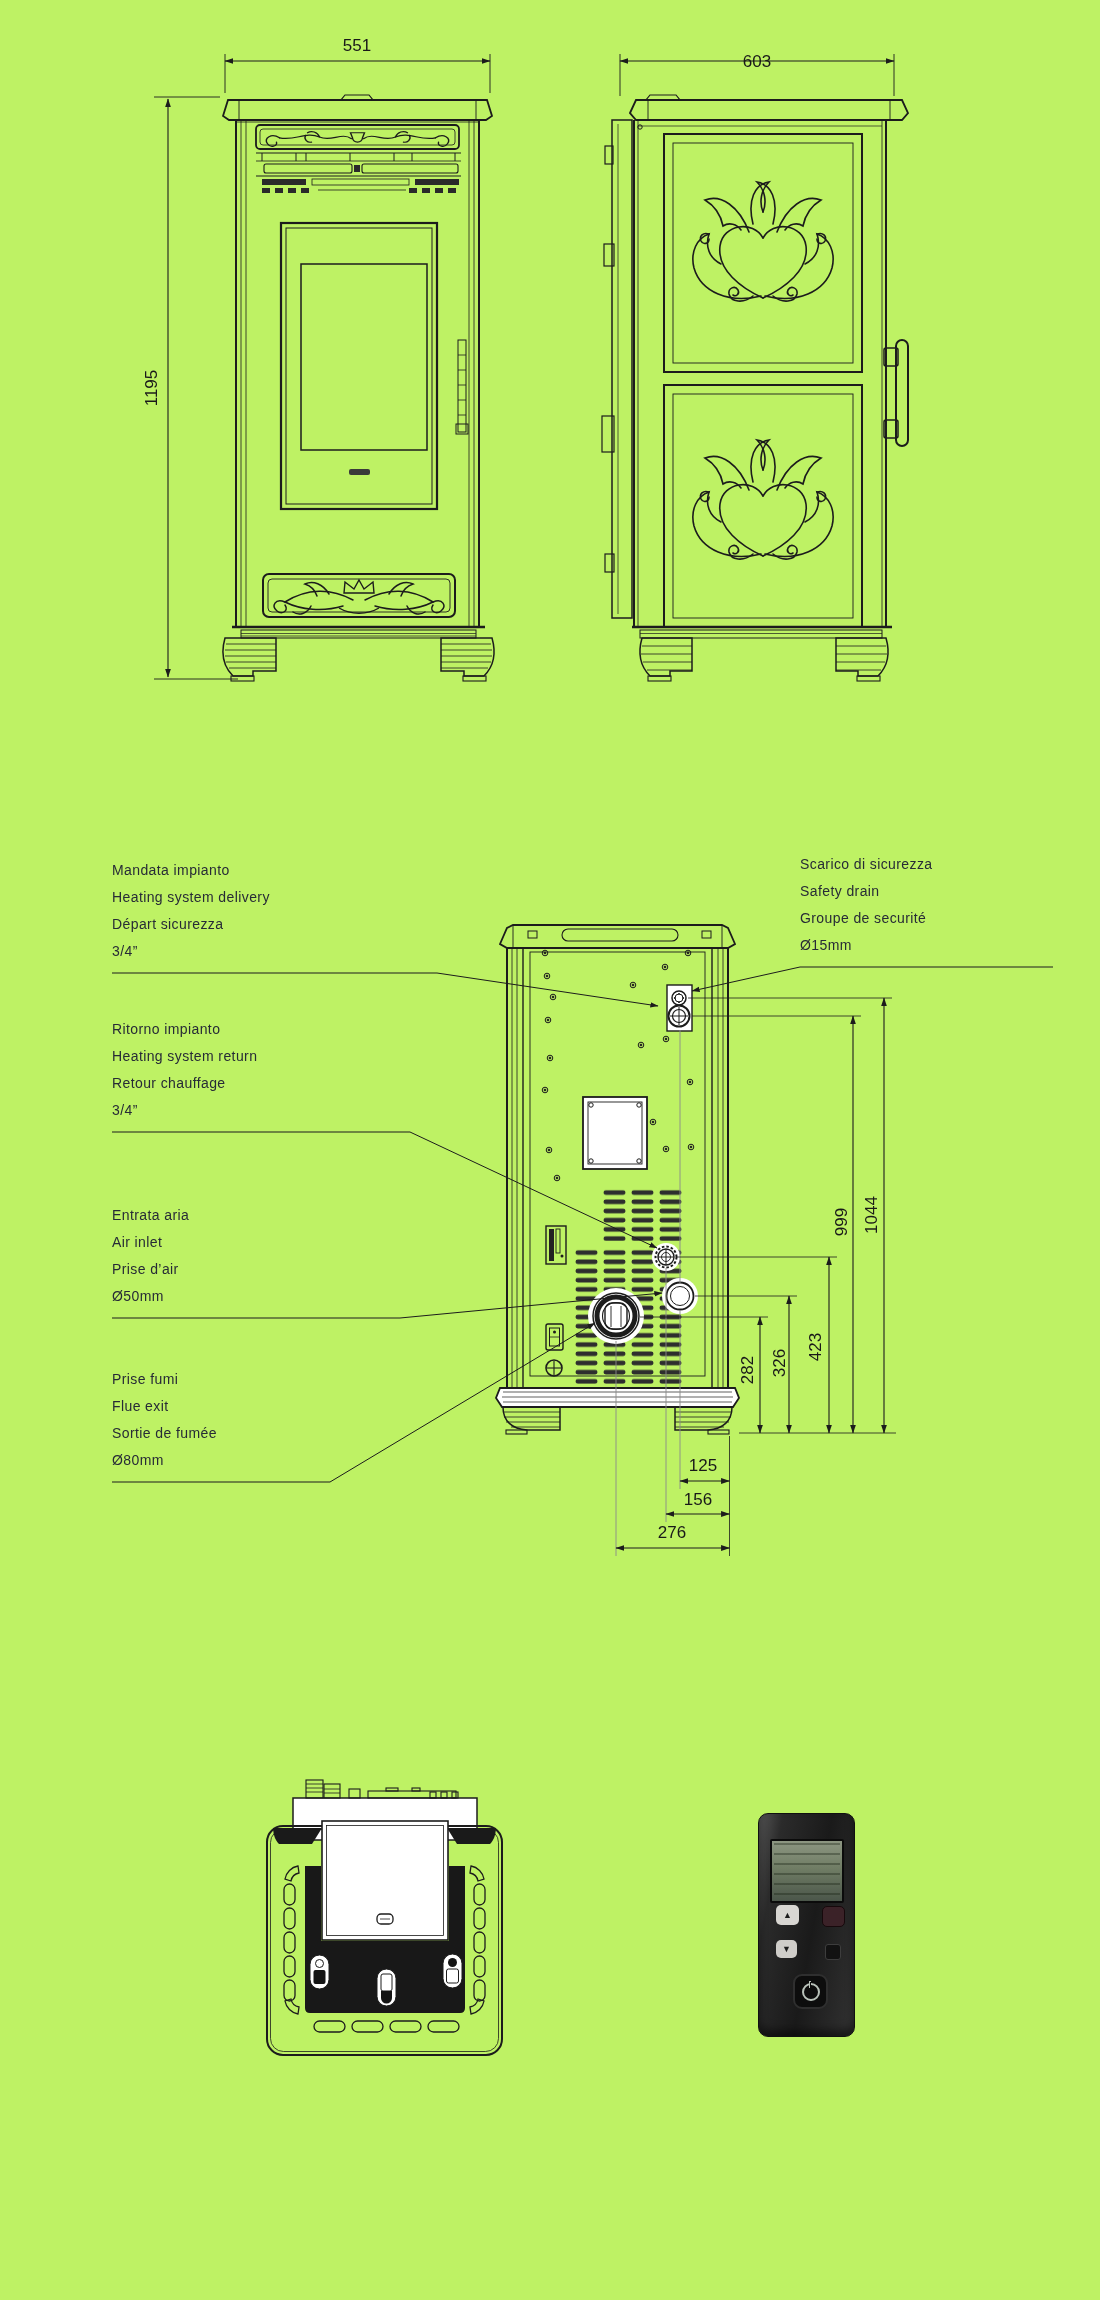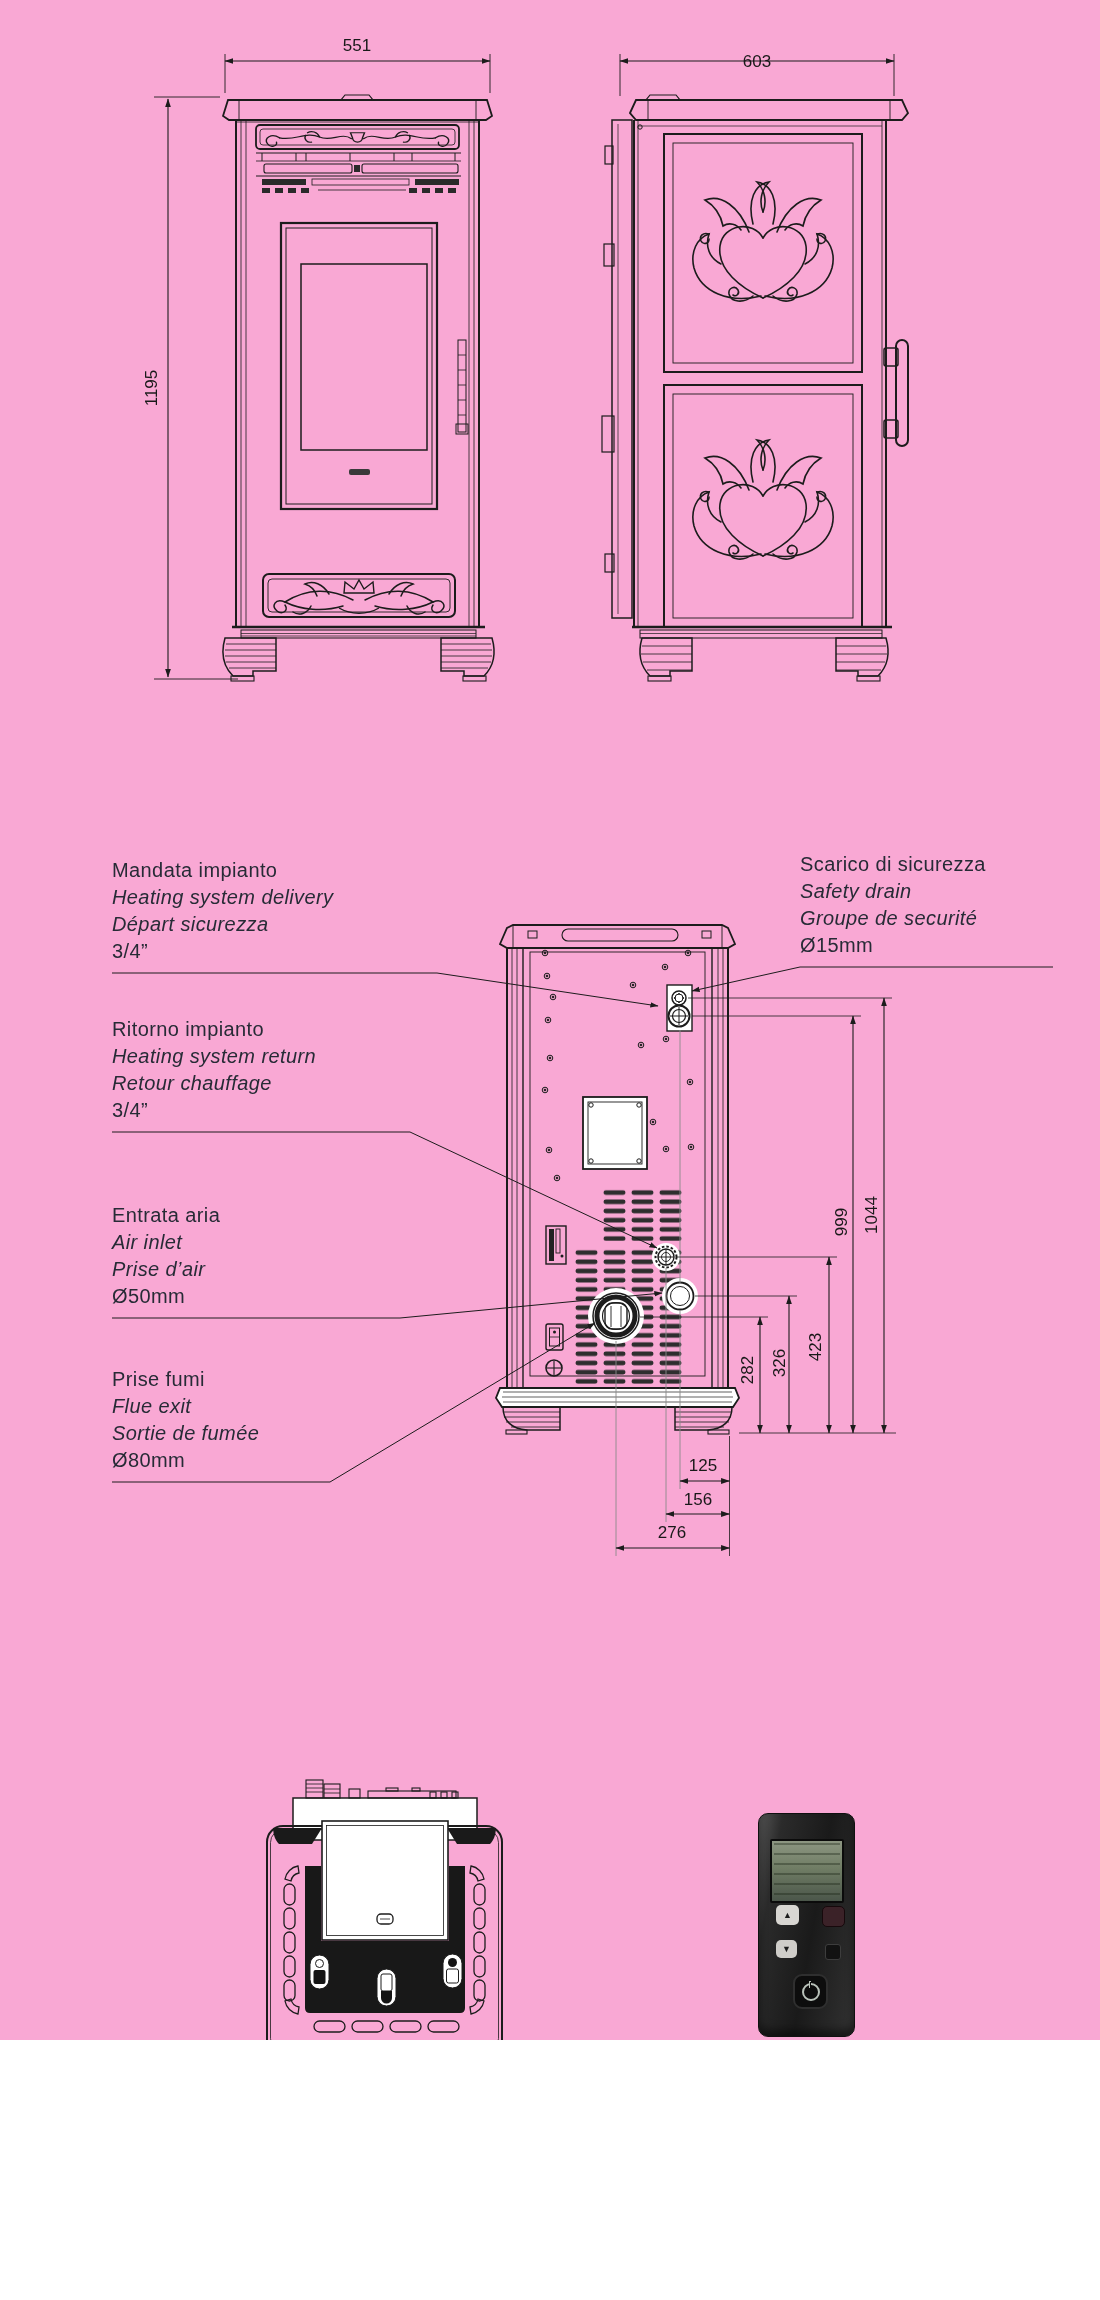--- a/index.html
+++ b/index.html
@@ -1,24 +1,24 @@
 <!DOCTYPE html>
 <html><head>
 <meta charset="utf-8">
 <style>
   html,body{margin:0;padding:0;background:#fff;}
-  #stage{position:relative;width:1100px;height:2040px;background:#f9a8d4;overflow:hidden;
+  #stage{position:relative;width:1100px;height:2300px;background:#bef264;overflow:hidden;
          font-family:"Liberation Sans",sans-serif;}
   svg{position:absolute;left:0;top:0;}
   .dim{position:absolute;transform:translate(-50%,-50%);font-size:17px;color:#191919;
        white-space:nowrap;font-family:"Liberation Sans",sans-serif;}
   .dim.v{transform:translate(-50%,-50%) rotate(-90deg);}
-  .label-block{position:absolute;font-size:20px;line-height:27px;letter-spacing:.4px;
+  .label-block{position:absolute;font-size:14px;line-height:27px;letter-spacing:.4px;
                color:#272b36;white-space:nowrap;}
-  .label-block .l-en,.label-block .l-fr{font-style:italic;}
+  .label-block .l-en,.label-block .l-fr{}
   .brand-logo{position:absolute;left:349px;top:469px;width:21px;height:6px;background:#3a3a3a;
               border-radius:2px;}
   
   .remote{position:absolute;left:758px;top:1813px;width:95px;height:222px;border-radius:10px;
           background:linear-gradient(100deg,#565656 0%,#2b2b2b 18%,#1a1a1a 55%,#323232 100%);
           border:1px solid #101010;box-shadow:inset 0 -6px 8px rgba(0,0,0,.5);}
   .remote-screen{position:absolute;left:11px;top:25px;width:70px;height:60px;border:2px solid #0b0b0b;
           border-radius:2px;background:linear-gradient(#8d9682 0%,#707d65 45%,#4b564a 100%);}
   .remote-screen .screen-lines{position:absolute;inset:2px;
           background:repeating-linear-gradient(180deg,rgba(20,30,15,.35) 0 2px,transparent 2px 10px);}

